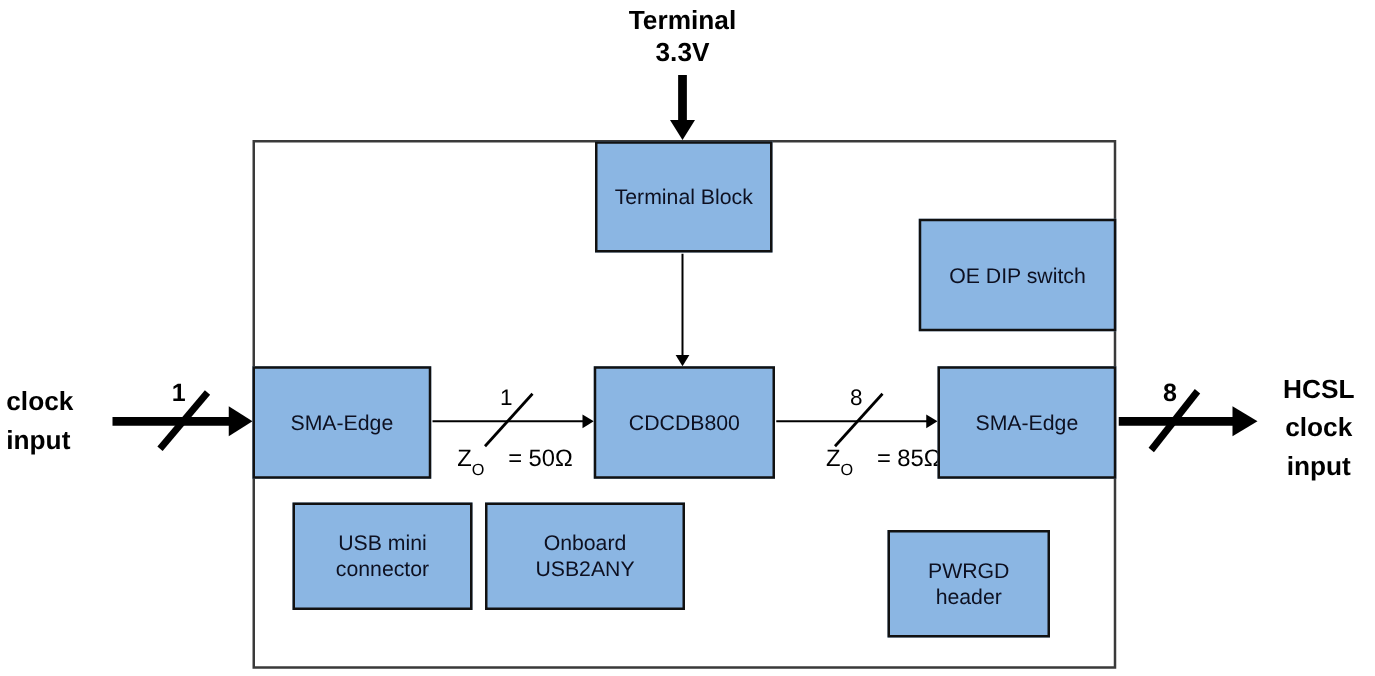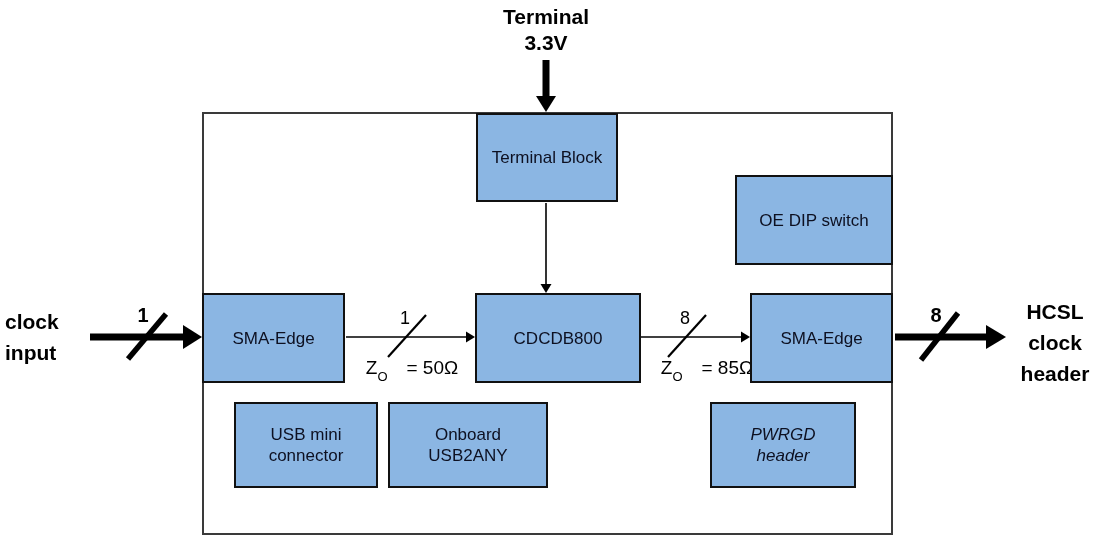--- a/index.html
+++ b/index.html
@@ -40,25 +40,25 @@
     text-align: center;
     font-size: 17px;
     line-height: 21px;
     color: #0d1021;
     white-space: pre-line;
     z-index: 3;
   }
   .box.terminal  { left: 476px; top: 113px; width: 142px; height: 89px; }
   .box.oedip     { left: 710px; top: 175px; width: 158px; height: 90px; margin-left: 25px; }
   .box.smaleft   { left: 202px; top: 293px; width: 143px; height: 90px; }
-  .box.cdc       { left: 475px; top: 293px; width: 166px; height: 90px; }
+  .box.cdc       { left: 475px; top: 293px; width: 145px; height: 90px; }
   .box.smaright  { left: 750px; top: 293px; width: 143px; height: 90px; }
   .box.usbmini   { left: 234px; top: 402px; width: 144px; height: 86px; }
   .box.onboard   { left: 388px; top: 402px; width: 160px; height: 86px; }
-  .box.pwrgd     { left: 710px; top: 402px; width: 146px; height: 86px; font-style: italic; }
+  .box.pwrgd     { left: 710px; top: 424px; width: 130px; height: 86px; }
 
   
   .big-label {
     position: absolute;
     font-weight: bold;
     font-size: 21px;
     line-height: 28px;
     color: var(--text);
     white-space: pre-line;
     z-index: 2;
@@ -156,21 +156,21 @@
       <line class="stroke" x1="921" y1="360" x2="958" y2="313" stroke-width="5.5"></line>
     </g>
   </svg>
 
   <div class="big-label ext-label">Terminal
 3.3V</div>
   <div class="big-label in-label">clock
 input</div>
   <div class="big-label out-label">HCSL
 clock
-header</div>
+input</div>
 
   <div class="bus-num bold num-in-ext">1</div>
   <div class="bus-num num-in-int">1</div>
   <div class="bus-num num-out-int">8</div>
   <div class="bus-num bold num-out-ext">8</div>
 
   <div class="z-label z50"><span>Z</span><sub>O</sub><span class="z-rest">= 50Ω</span></div>
   <div class="z-label z85"><span>Z</span><sub>O</sub><span class="z-rest">= 85Ω</span></div>
 
   <div class="box terminal">Terminal Block</div>

